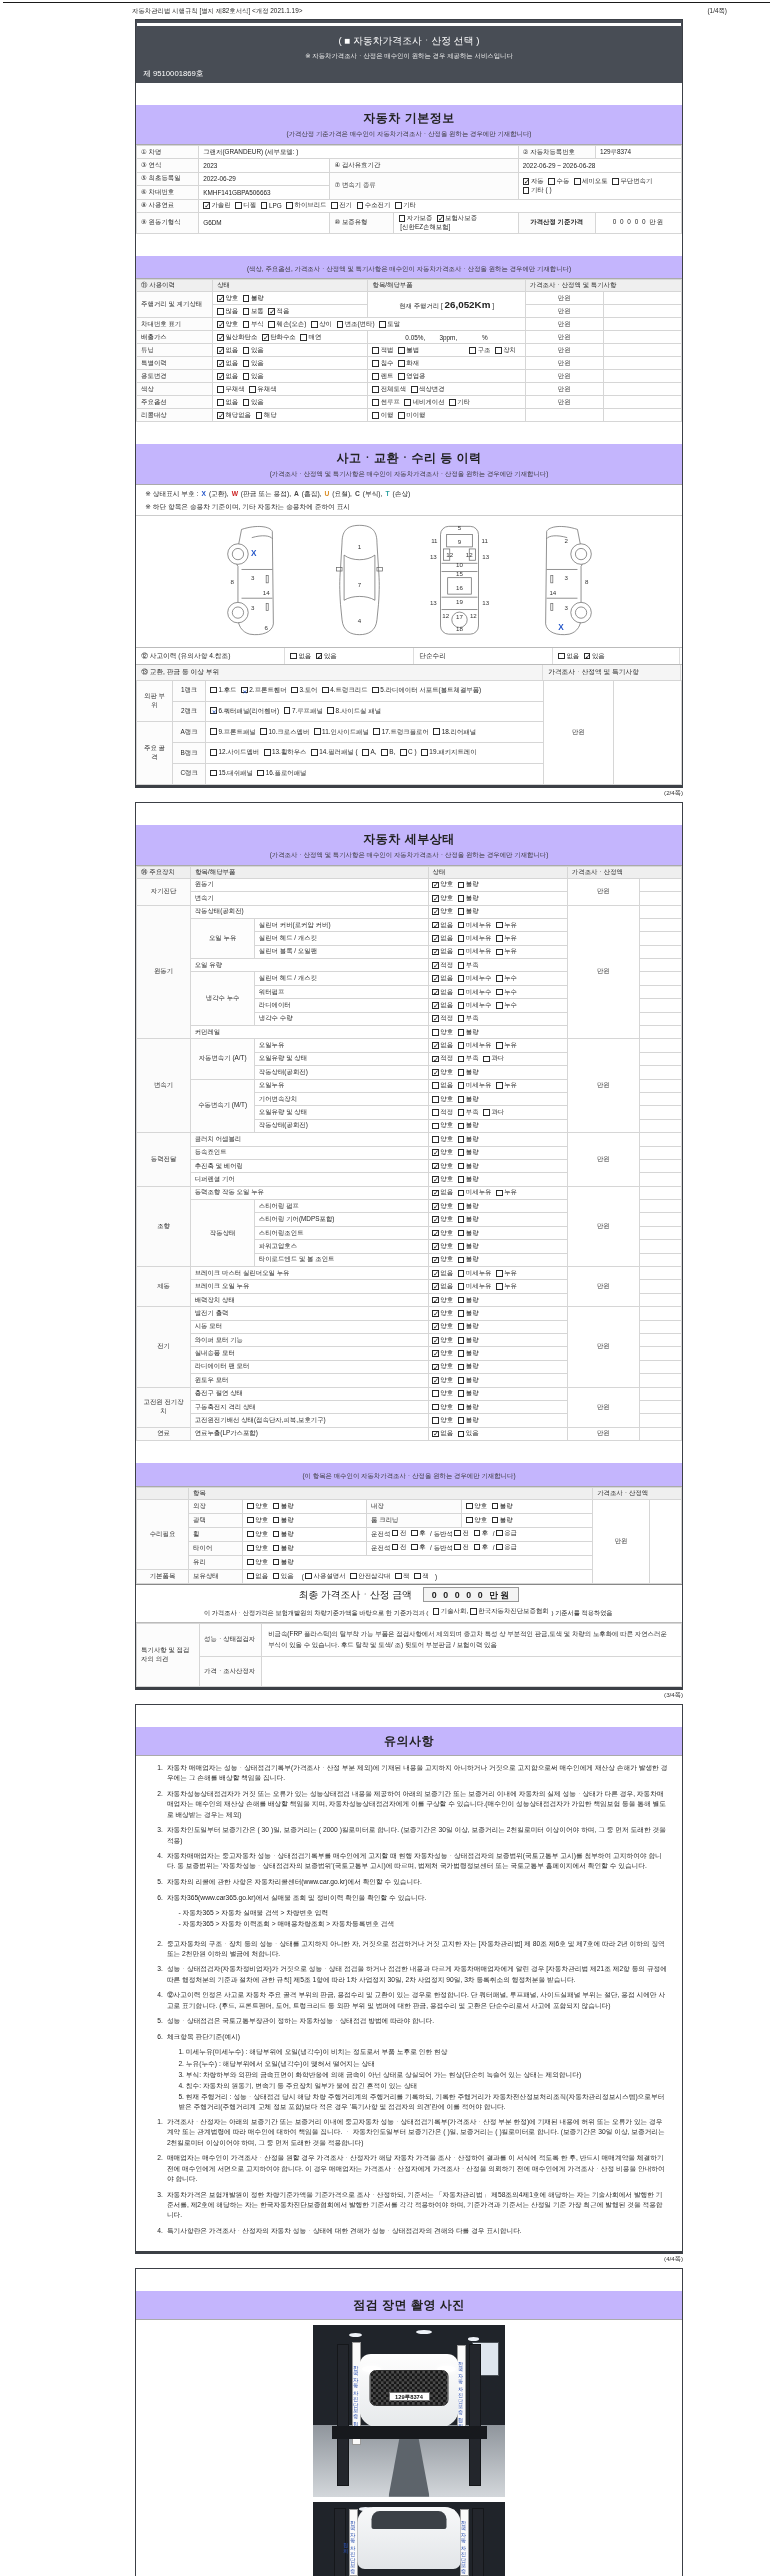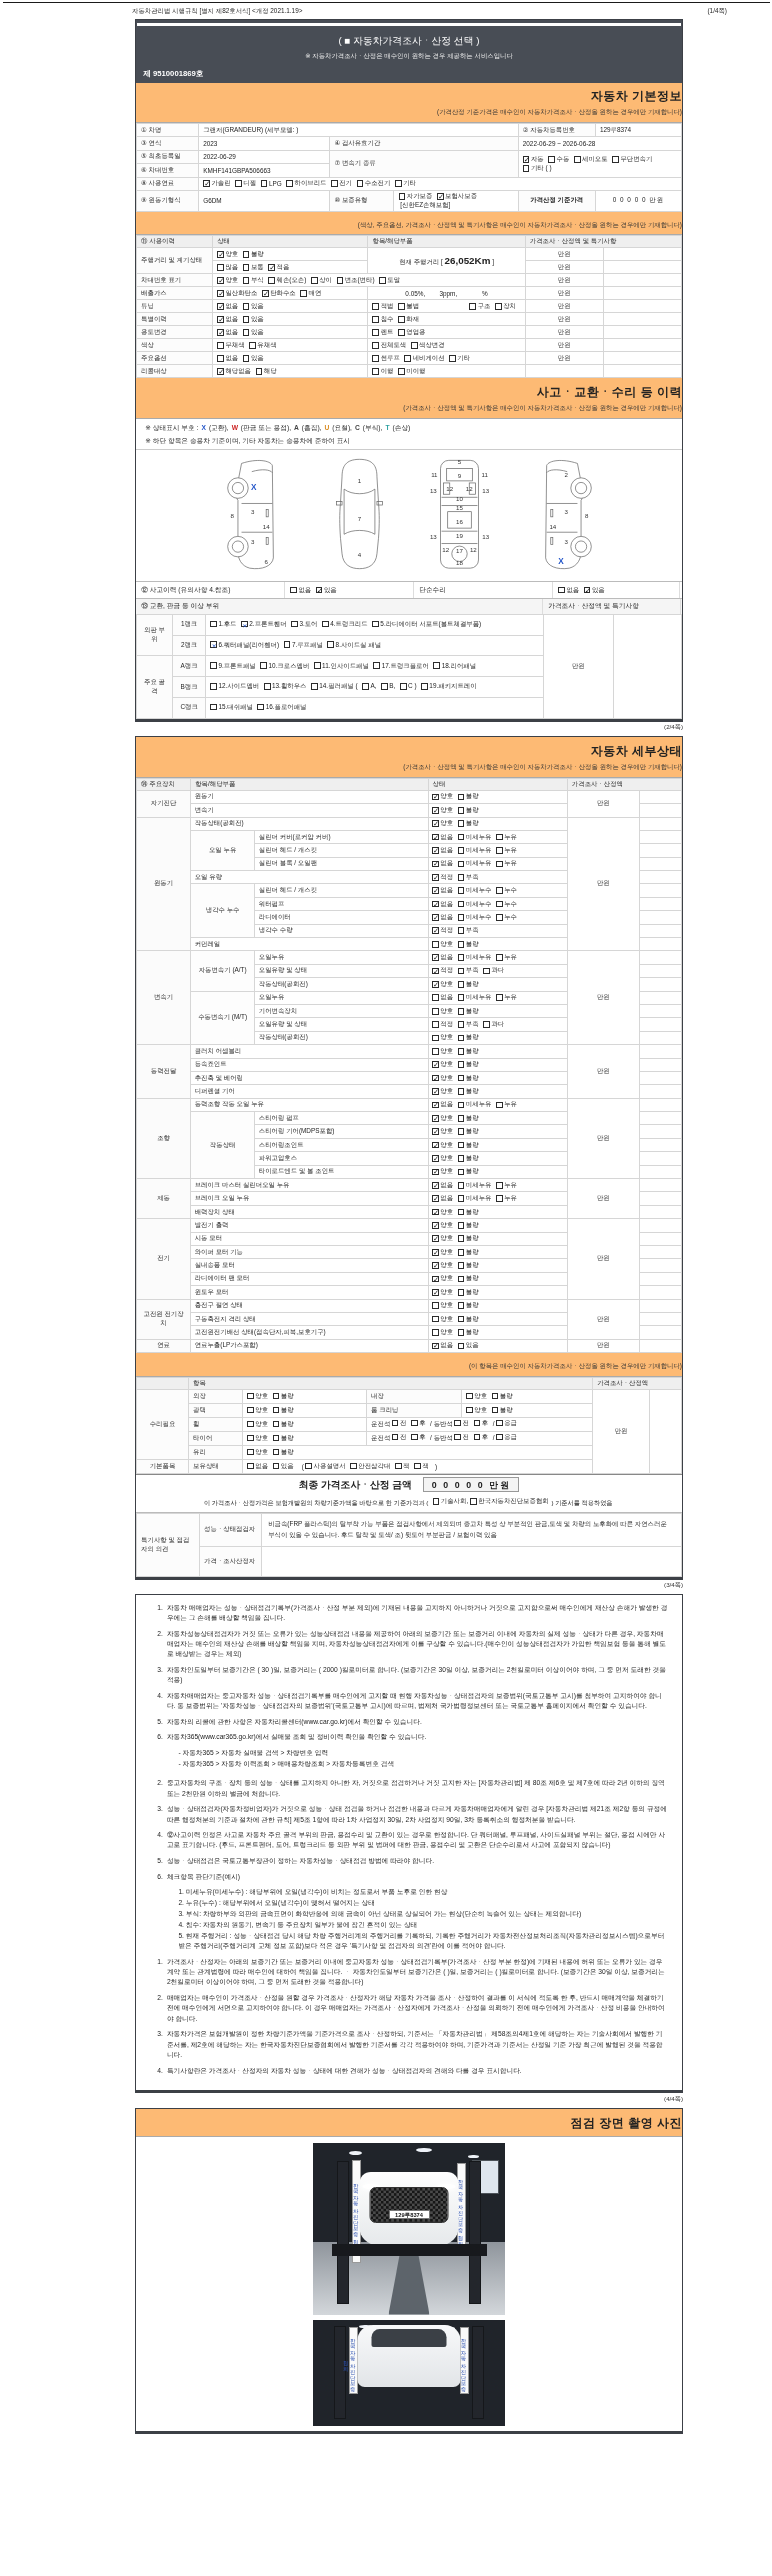--- a/index.html
+++ b/index.html
@@ -12,23 +12,23 @@
   .topbar { display:flex; justify-content:space-between; padding:4.1px 46px 3.1px 132px; font-size:6.4px; color:#222; }
   .sheet { width:548px; margin-left:135px; border:1.5px solid #3c4046; border-bottom-width:3.1px; background:#fff; }
   .pgmark { width:548px; margin:1.5px 0 4.1px 135px; text-align:right; font-size:6.2px; color:#333; }
 
   
   .doc-header { background:#484d55; color:#fff; padding:3.1px 0 0; }
   .doc-header .wline { height:2.6px; background:#fff; margin:0 1px 9.3px; }
   .doc-title { text-align:center; font-size:16.5px; font-weight:bold; letter-spacing:1px; }
   .doc-sub { text-align:center; font-size:9.8px; margin-top:5.2px; }
   .doc-note { text-align:center; font-size:6.4px; margin-top:4.1px; color:#f0f0f0; }
-  .doc-no { font-size:7.7px; font-weight:bold; padding:7.2px 0 4.1px 7.2px; }
-
-  .sec-title { background:#fdba74; text-align:right; padding:5.7px 0 4.6px; border-bottom:0.5px solid #aaa; }
+  .doc-no { font-size:7.7px; font-weight:normal; padding:7.2px 0 4.1px 7.2px; }
+
+  .sec-title { background:#c4b5fd; text-align:center; padding:5.7px 0 4.6px; border-bottom:0.5px solid #aaa;margin-top:22px; }
   .sec-title .t { font-size:12px; font-weight:bold; letter-spacing:0.5px; }
   .sec-title .s { font-size:6.4px; margin-top:3.1px; color:#333; }
 
   table { border-collapse:collapse; width:100%; table-layout:fixed; }
   td,th { border:0.5px solid #d6d6d6; font-size:6.4px; padding:1px 4.1px; vertical-align:middle; }
   th { background:#efefef; font-weight:normal; text-align:left; }
   .lbl { background:#fcfcfc; }
   .cnt { text-align:center; }
   .pre { white-space:pre; }
   .price { text-align:center; color:#333; }
@@ -60,21 +60,21 @@
   .parts td { padding:3.1px 4.1px; }
   .parts .chks { line-height:1.9; }
 
   .dt td { height:13.4px; padding:0.5px 3.6px; }
   .dt .group { text-align:center; background:#fbfbfb; }
   .dt .sub { background:#fdfdfd; }
 
   .etc td { height:14px; }
 
   .final-row { border-top:1px solid #888; padding:4.1px 0 3.1px; text-align:center; }
-  .final-row .fl { font-size:9.8px; font-weight:bold; margin-right:9.3px; }
+  .final-row .fl { font-size:9.8px; font-weight:normal; margin-right:9.3px; }
   .final-row .fv { font-size:8.8px; font-weight:bold; letter-spacing:2.1px; border:0.5px solid #999; background:#f4f4f4; padding:1.5px 7.2px; }
   .final-note { text-align:center; font-size:6.2px; padding:2.1px 0 4.1px; border-bottom:0.5px solid #bbb; }
   .final-note .cki { margin:0 1px; }
 
   .remarks td { font-size:6.4px; }
   .remarks .txt { line-height:1.6; padding:4.1px 6.2px; }
 
   
   .notice-body { padding:2.1px 13.4px 9.3px; }
   .n-head { font-size:7.7px; font-weight:bold; padding:7.2px 1px 6.2px; border-bottom:0.5px solid #ccc; margin-bottom:4.1px; }
@@ -1382,20 +1382,23 @@
     <tr>
       <td class="lbl">가격ㆍ조사산정자</td>
       <td class="txt" style="height:30px"></td>
     </tr>
   </tbody>
     </table>
 </div>
 <div class="pgmark">(3/4쪽)</div>
 
 <div class="sheet">
+  <div class="sec-title">
+    <div class="t">유의사항</div>
+  </div>
   <div class="notice-body">
     <div>
         <div class="nitem">
           <span class="nno">1.</span>
           <span class="ntx">자동차 매매업자는 성능ㆍ상태점검기록부(가격조사ㆍ산정 부분 제외)에 기재된 내용을 고지하지 아니하거나 거짓으로 고지함으로써 매수인에게 재산상 손해가 발생한 경우에는 그 손해를 배상할 책임을 집니다.</span>
         </div>
         <div class="nitem">
           <span class="nno">2.</span>
           <span class="ntx">자동차성능상태점검자가 거짓 또는 오류가 있는 성능상태점검 내용을 제공하여 아래의 보증기간 또는 보증거리 이내에 자동차의 실제 성능ㆍ상태가 다른 경우, 자동차매매업자는 매수인의 재산상 손해를 배상할 책임을 지며, 자동차성능상태점검자에게 이를 구상할 수 있습니다.(매수인이 성능상태점검자가 가입한 책임보험 등을 통해 별도로 배상받는 경우는 제외)</span>
         </div>

